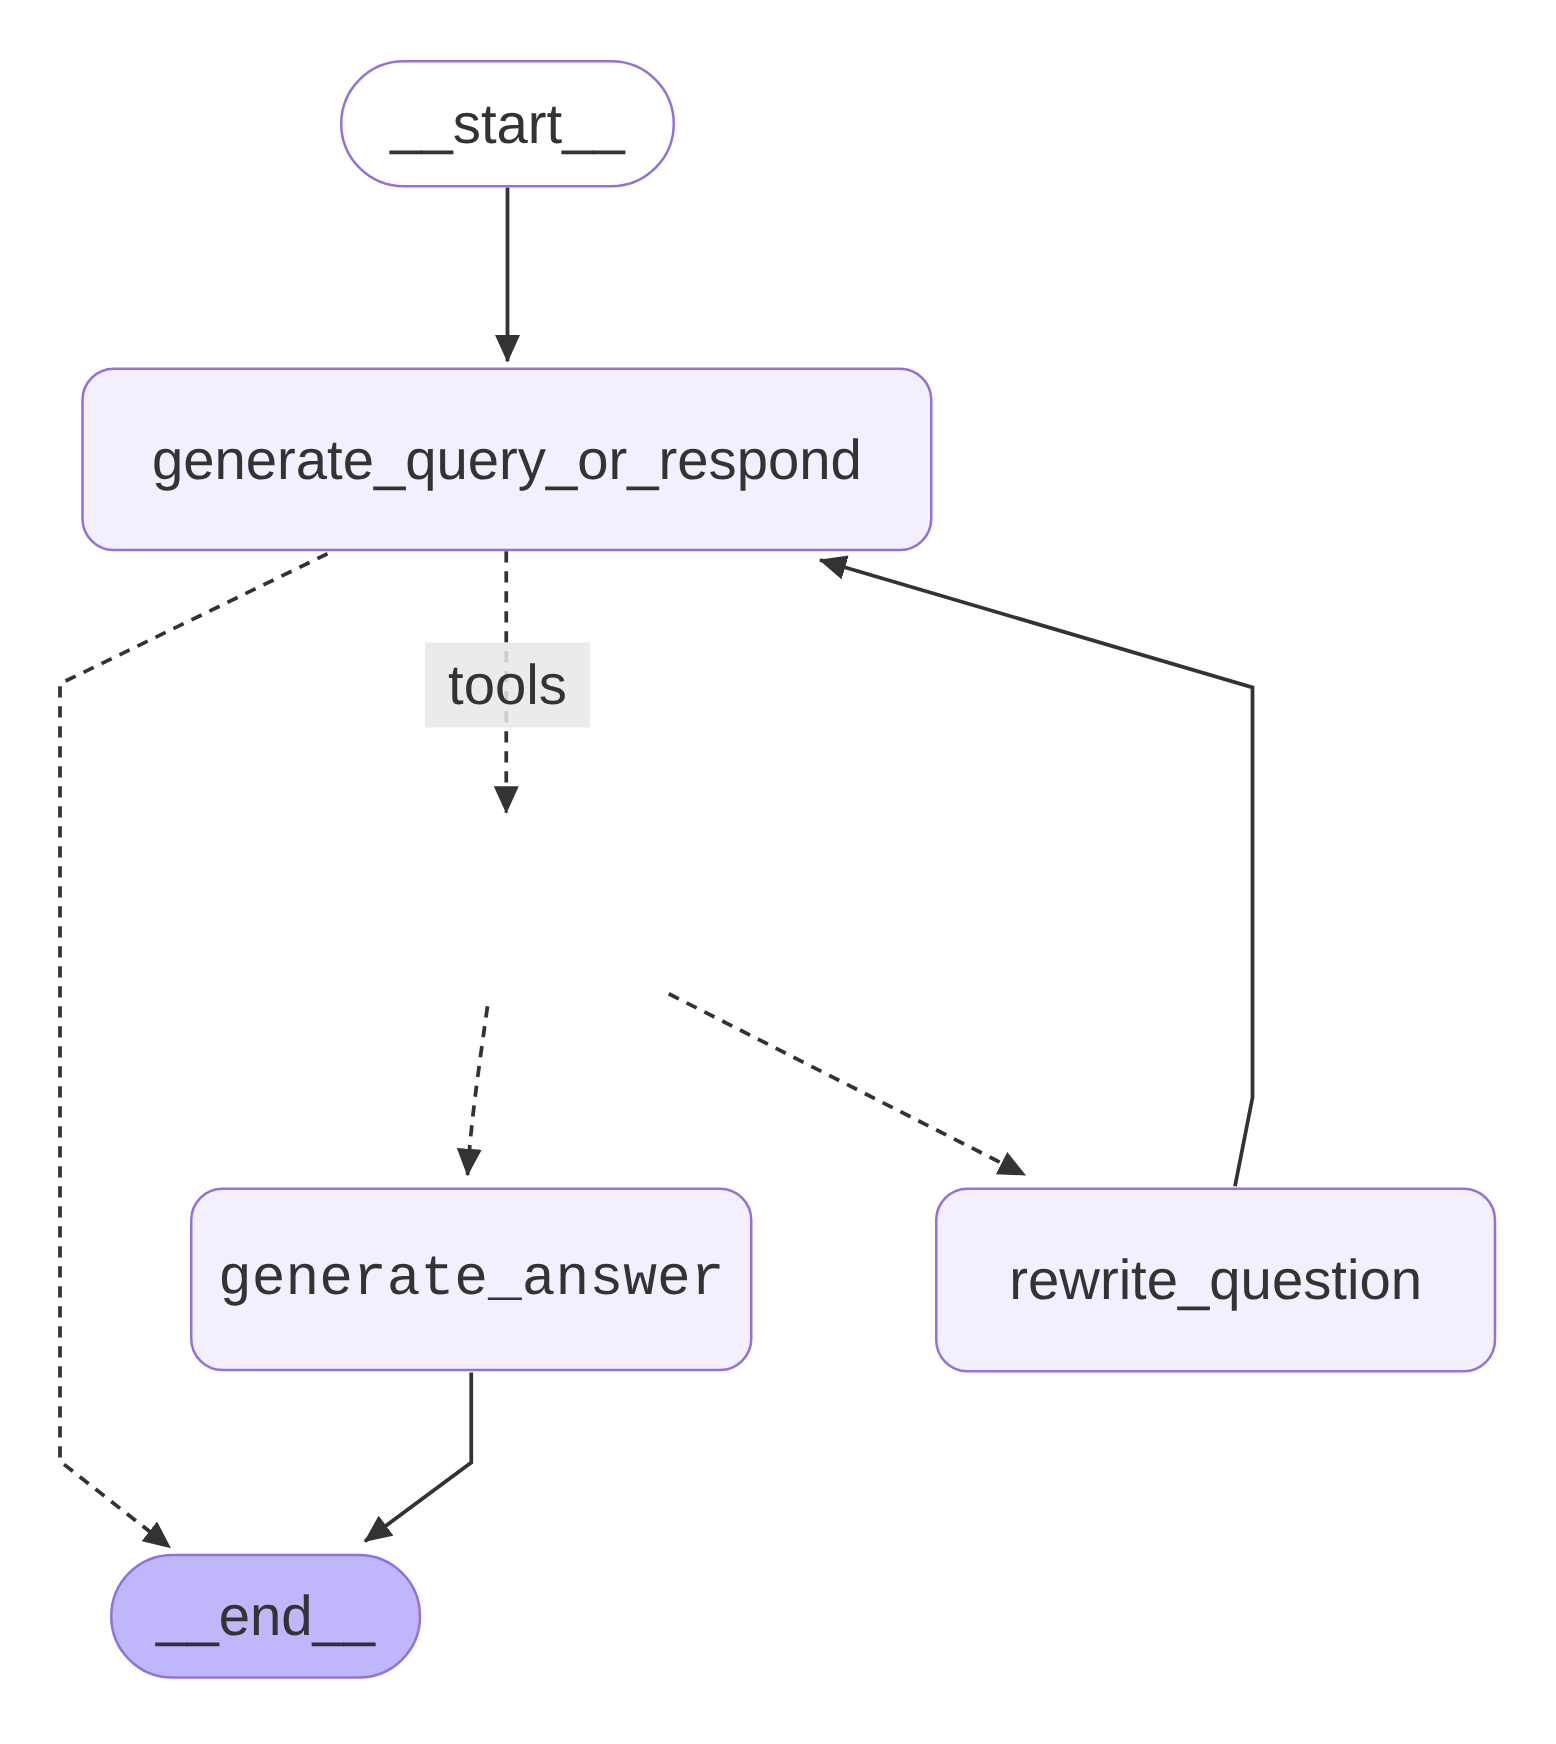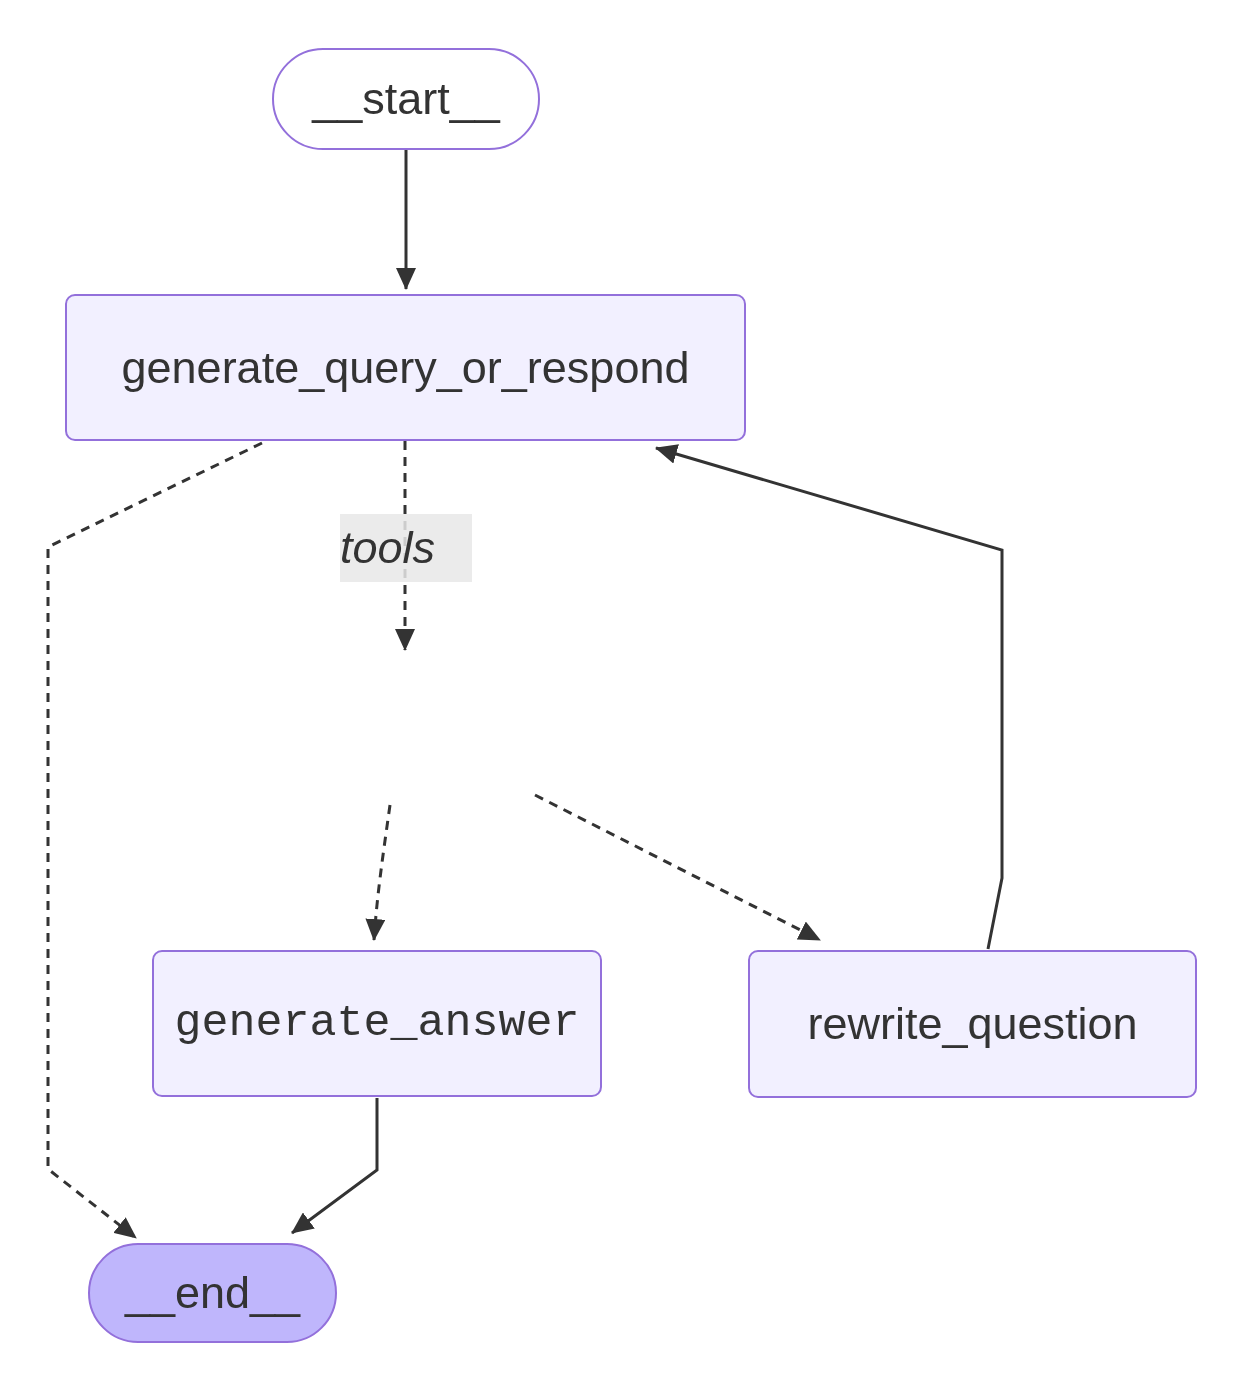--- a/index.html
+++ b/index.html
@@ -40,21 +40,21 @@
     color: #333333;
     font-size: 45px;
     line-height: 1.2;
     white-space: nowrap;
     z-index: 1;
   }
   .node.stadium {
     border-radius: 51px;
   }
   .node.rect {
-    border-radius: 10px;
+    border-radius: 26px;
   }
   #node-start {
     left: 272px; top: 48px; width: 268px; height: 102px;
     background: #ffffff;
   }
   #node-generate-query-or-respond {
     left: 65px; top: 294px; width: 681px; height: 147px;
   }
   #node-retrieve {
     left: 277px; top: 659px; width: 256px; height: 144px;
@@ -69,26 +69,25 @@
   #node-end {
     left: 88px; top: 1243px; width: 249px; height: 100px;
     background: #bfb6fc;
     border-radius: 50px;
   }
   .edge-label {
     position: absolute;
     left: 340px; top: 514px; width: 132px; height: 68px;
     display: flex;
     align-items: center;
-    justify-content: flex-start;
+    justify-content: center;
     background: rgba(232, 232, 232, 0.85);
     color: #333333;
     font-size: 45px;
     z-index: 2;
-    font-style: italic;
   }
 </style>
 </head>
 <body>
 
 <div class="canvas">
 
   <svg class="edges" width="1245" height="1395" viewBox="0 0 1245 1395">
     <defs>
       <marker id="arrow" viewBox="0 0 22 20" refX="21" refY="10" markerUnits="userSpaceOnUse" markerWidth="22" markerHeight="20" orient="auto">

